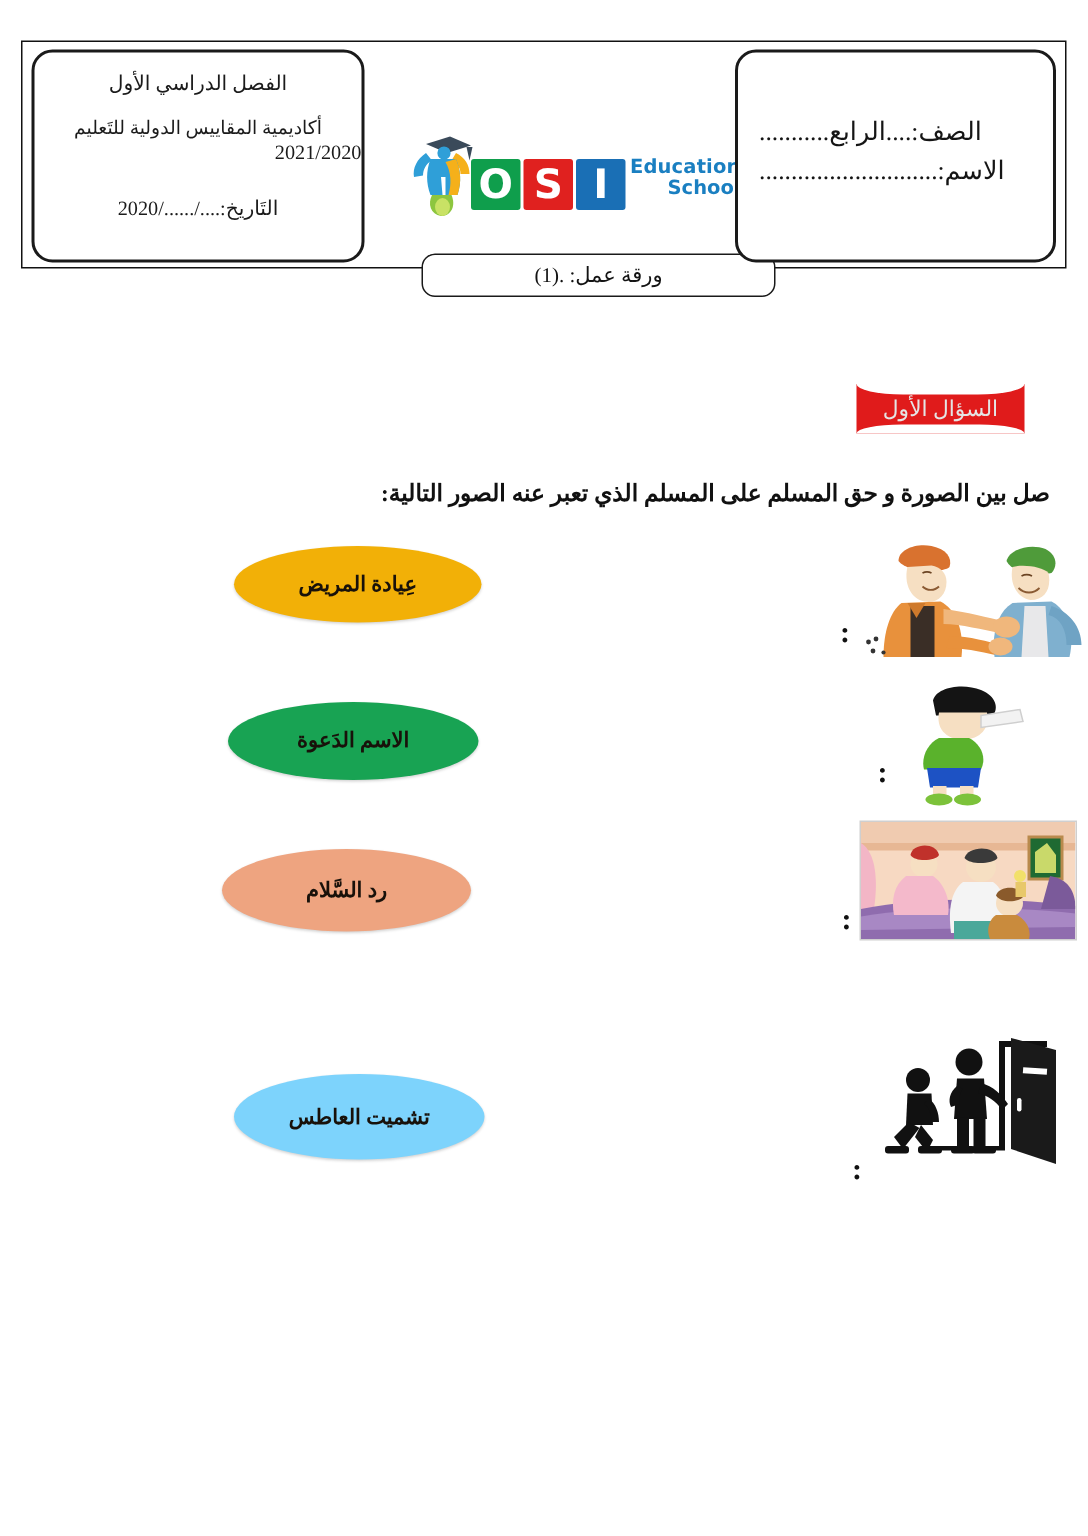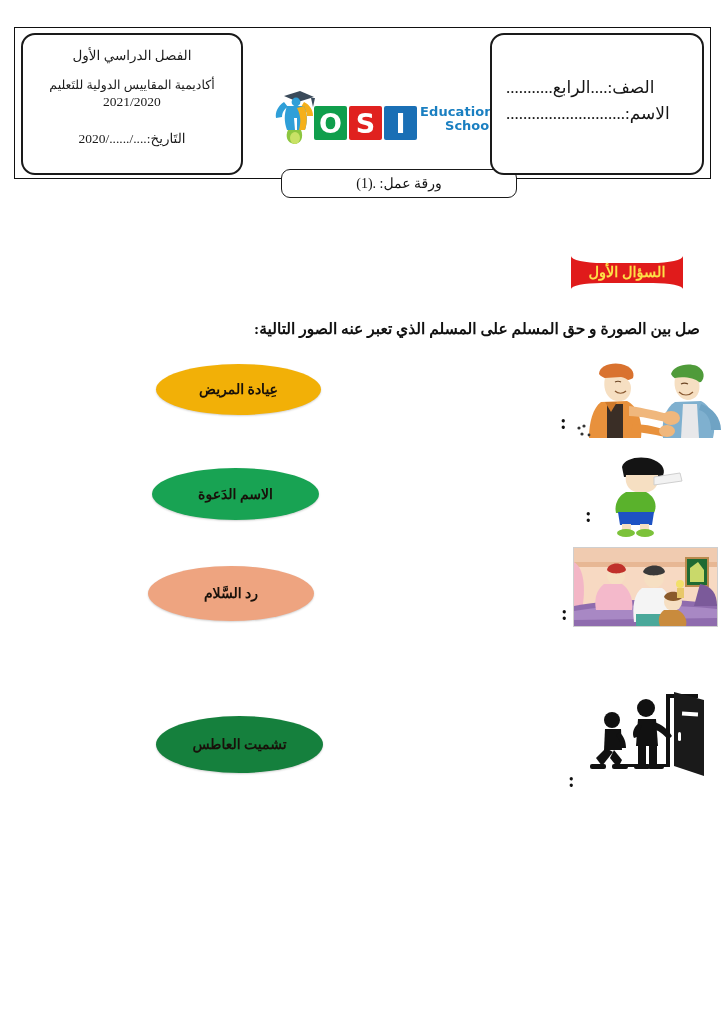--- a/index.html
+++ b/index.html
@@ -49,21 +49,21 @@
     text-align: center;
   }
   .box-term .line {
     font-size: 13.5px;
     line-height: 1.15;
     color: #1b1b1b;
     white-space: nowrap;
   }
   .box-term .l1 { margin-top: 14px; font-size: 12.5px; }
   .box-term .l2 { margin-top: 13px; }
-  .box-term .l3 { margin-top: 2px; font-family: "Liberation Serif", serif; }
+  .box-term .l3 { margin-top: 2px; font-family: "Liberation Serif", serif; text-align: right; }
   .box-term .l4 { margin-top: 22px; }
 
   
   .box-student {
     right: 6px;
     top: 5px;
     width: 214px;
     height: 142px;
     padding: 26px 14px 0 14px;
     text-align: left;
@@ -169,22 +169,22 @@
     position: absolute;
     left: 0; bottom: 0;
     width: 100%; height: 6px;
     background: #ffffff;
     border-radius: 40px 40px 0 0 / 8px 8px 0 0;
   }
   .q-badge span {
     position: relative;
     z-index: 2;
     font-size: 14.5px;
-    font-weight: bold;
-    color: #fde047;
+    font-weight: normal;
+    color: #e5e5e5;
   }
 
   
   .instruction {
     position: absolute;
     right: 25px;
     top: 320px;
     width: 670px;
     text-align: right;
     font-size: 15.5px;
@@ -210,21 +210,21 @@
     border-radius: 50%;
     font-size: 14px;
     font-weight: bold;
     color: #18110a;
     box-shadow: 0 1px 2px rgba(0,0,0,0.18);
   }
 
   .oval-1 { left: 116px; top: 14px;  width: 165px; height: 51px; background: #f2b007; }
   .oval-2 { left: 112px; top: 118px; width: 167px; height: 52px; background: #18a353; }
   .oval-3 { left: 108px; top: 216px; width: 166px; height: 55px; background: #eea480; }
-  .oval-4 { left: 116px; top: 366px; width: 167px; height: 57px; background: #15803d; }
+  .oval-4 { left: 116px; top: 366px; width: 167px; height: 57px; background: #7dd3fc; }
 
   
   .pic {
     position: absolute;
     overflow: hidden;
     background: #ffffff;
   }
   .pic-1 { left: 531px; top: 8px;   width: 161px; height: 82px; }
   .pic-2 { left: 556px; top: 105px; width: 95px;  height: 83px; }
   .pic-3 { left: 533px; top: 197px; width: 143px; height: 78px; border: 1px solid #cfcfcf; }

